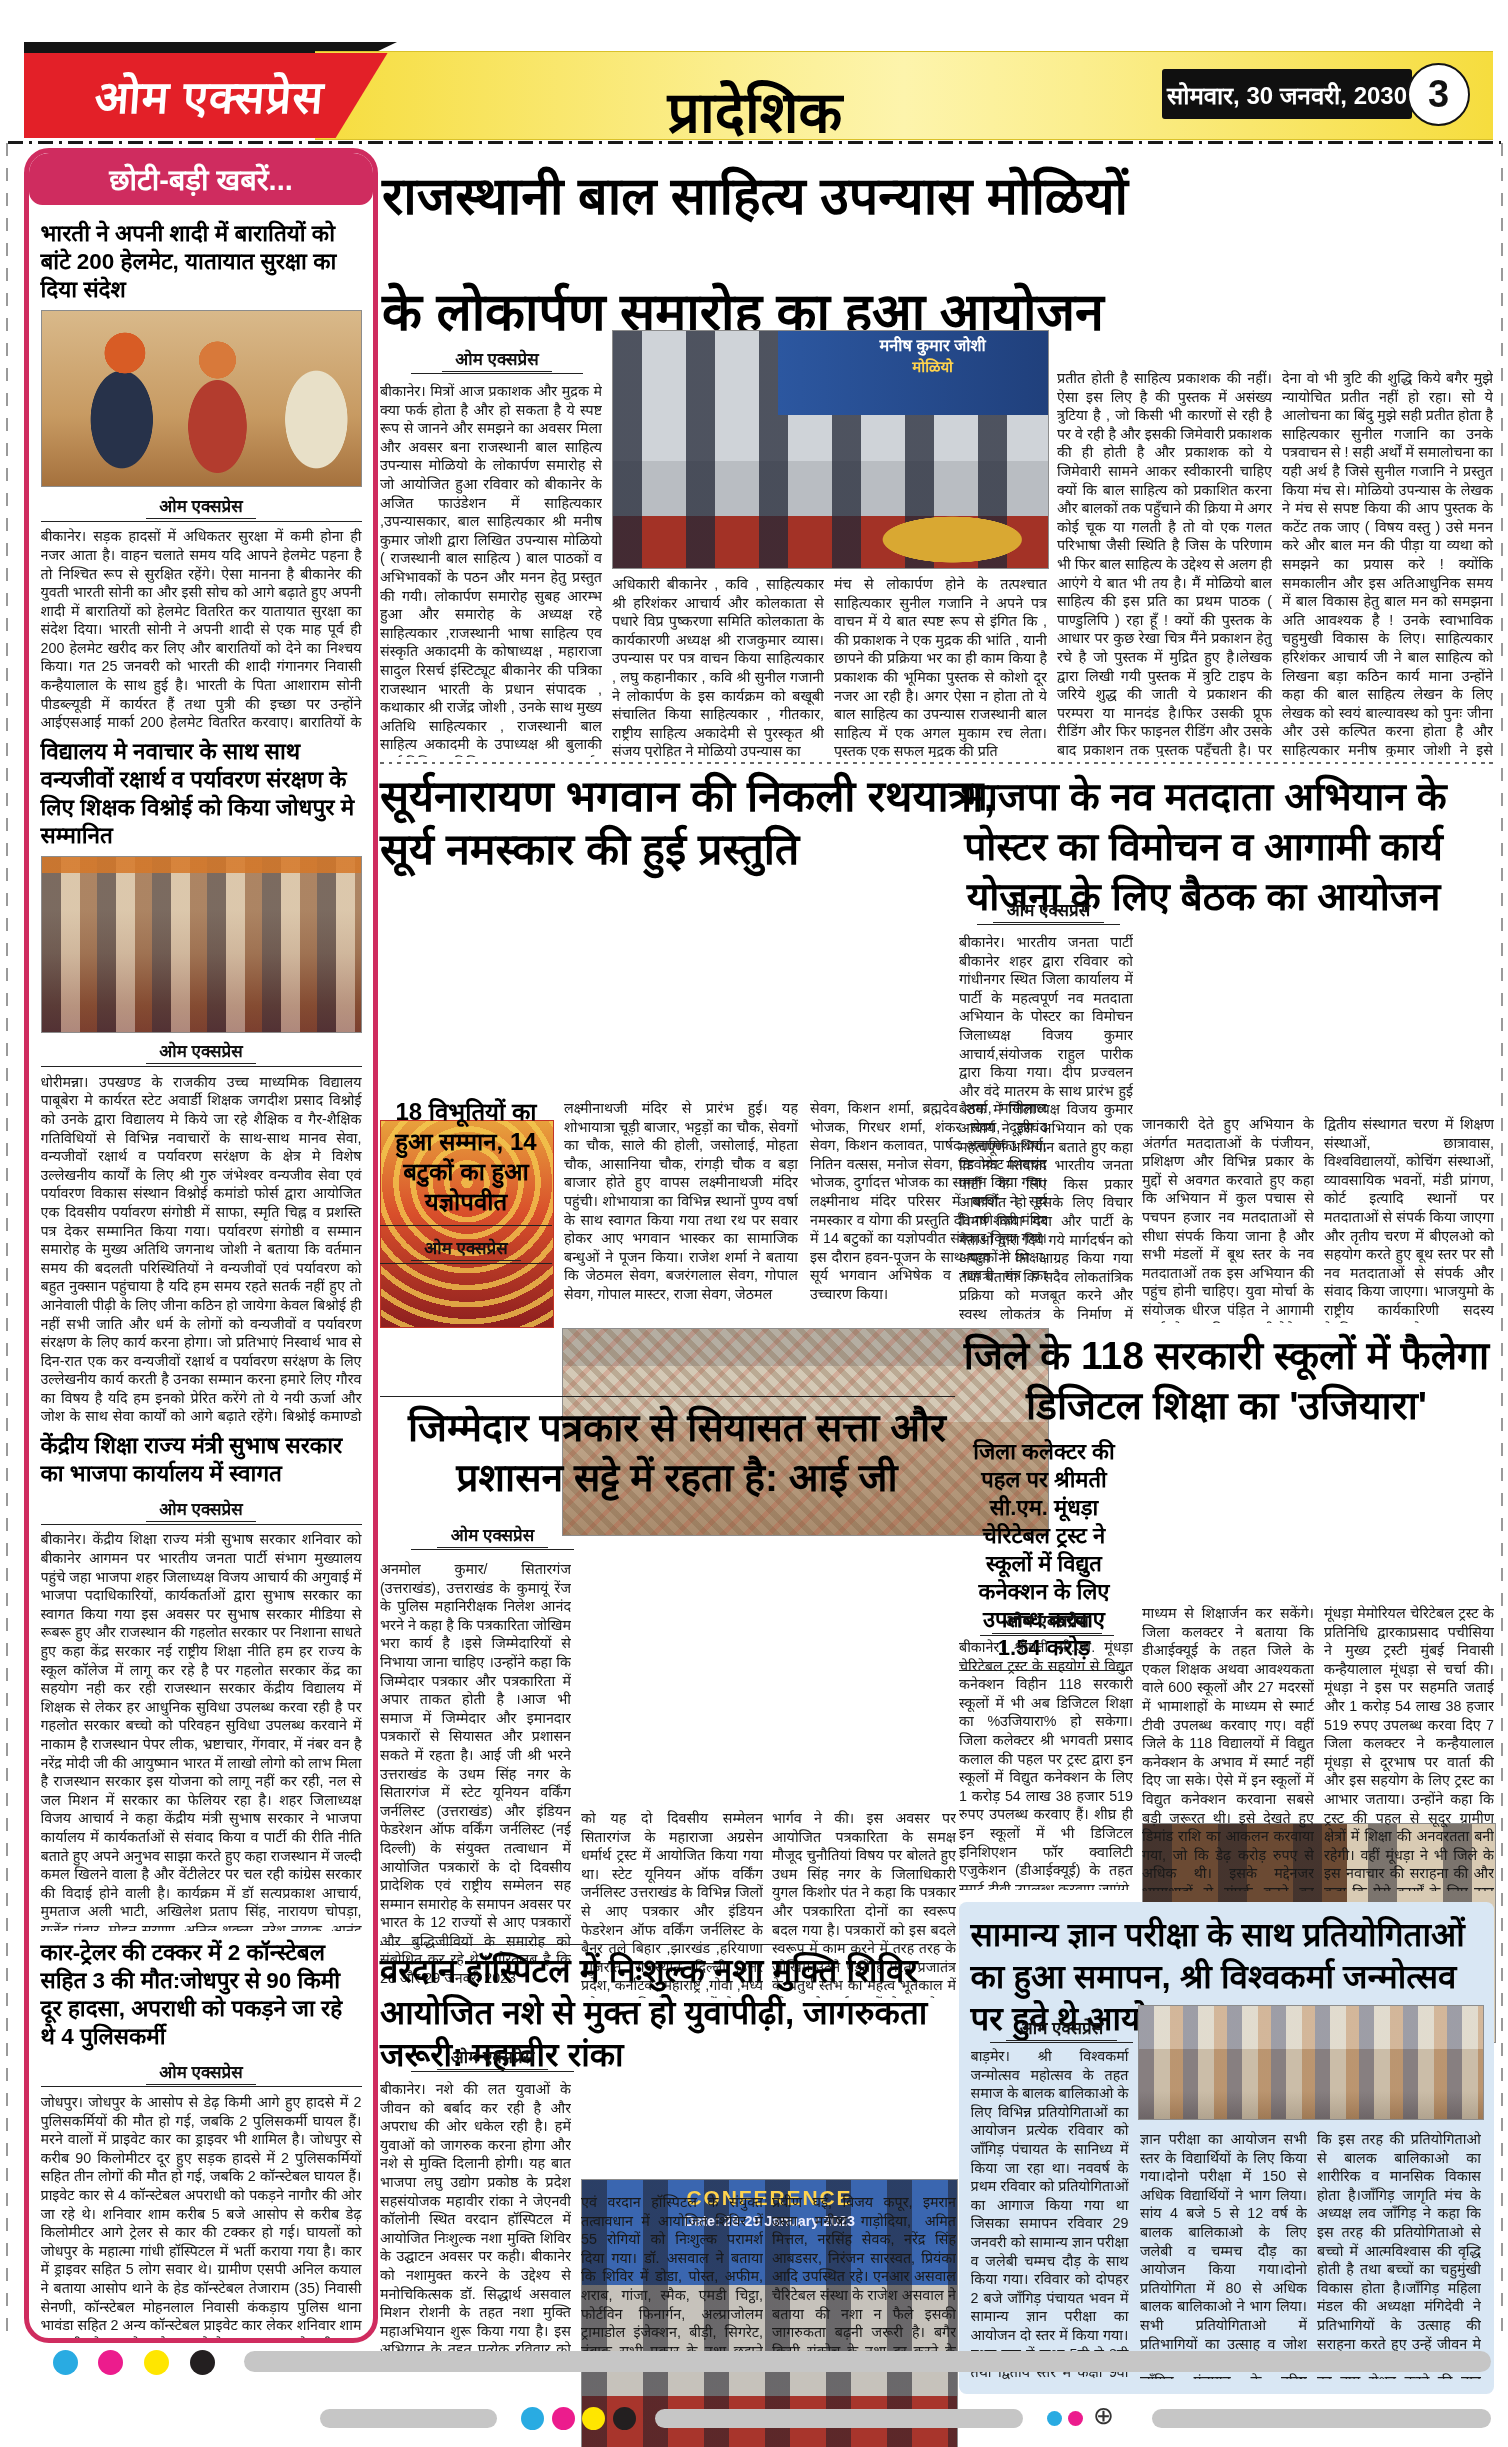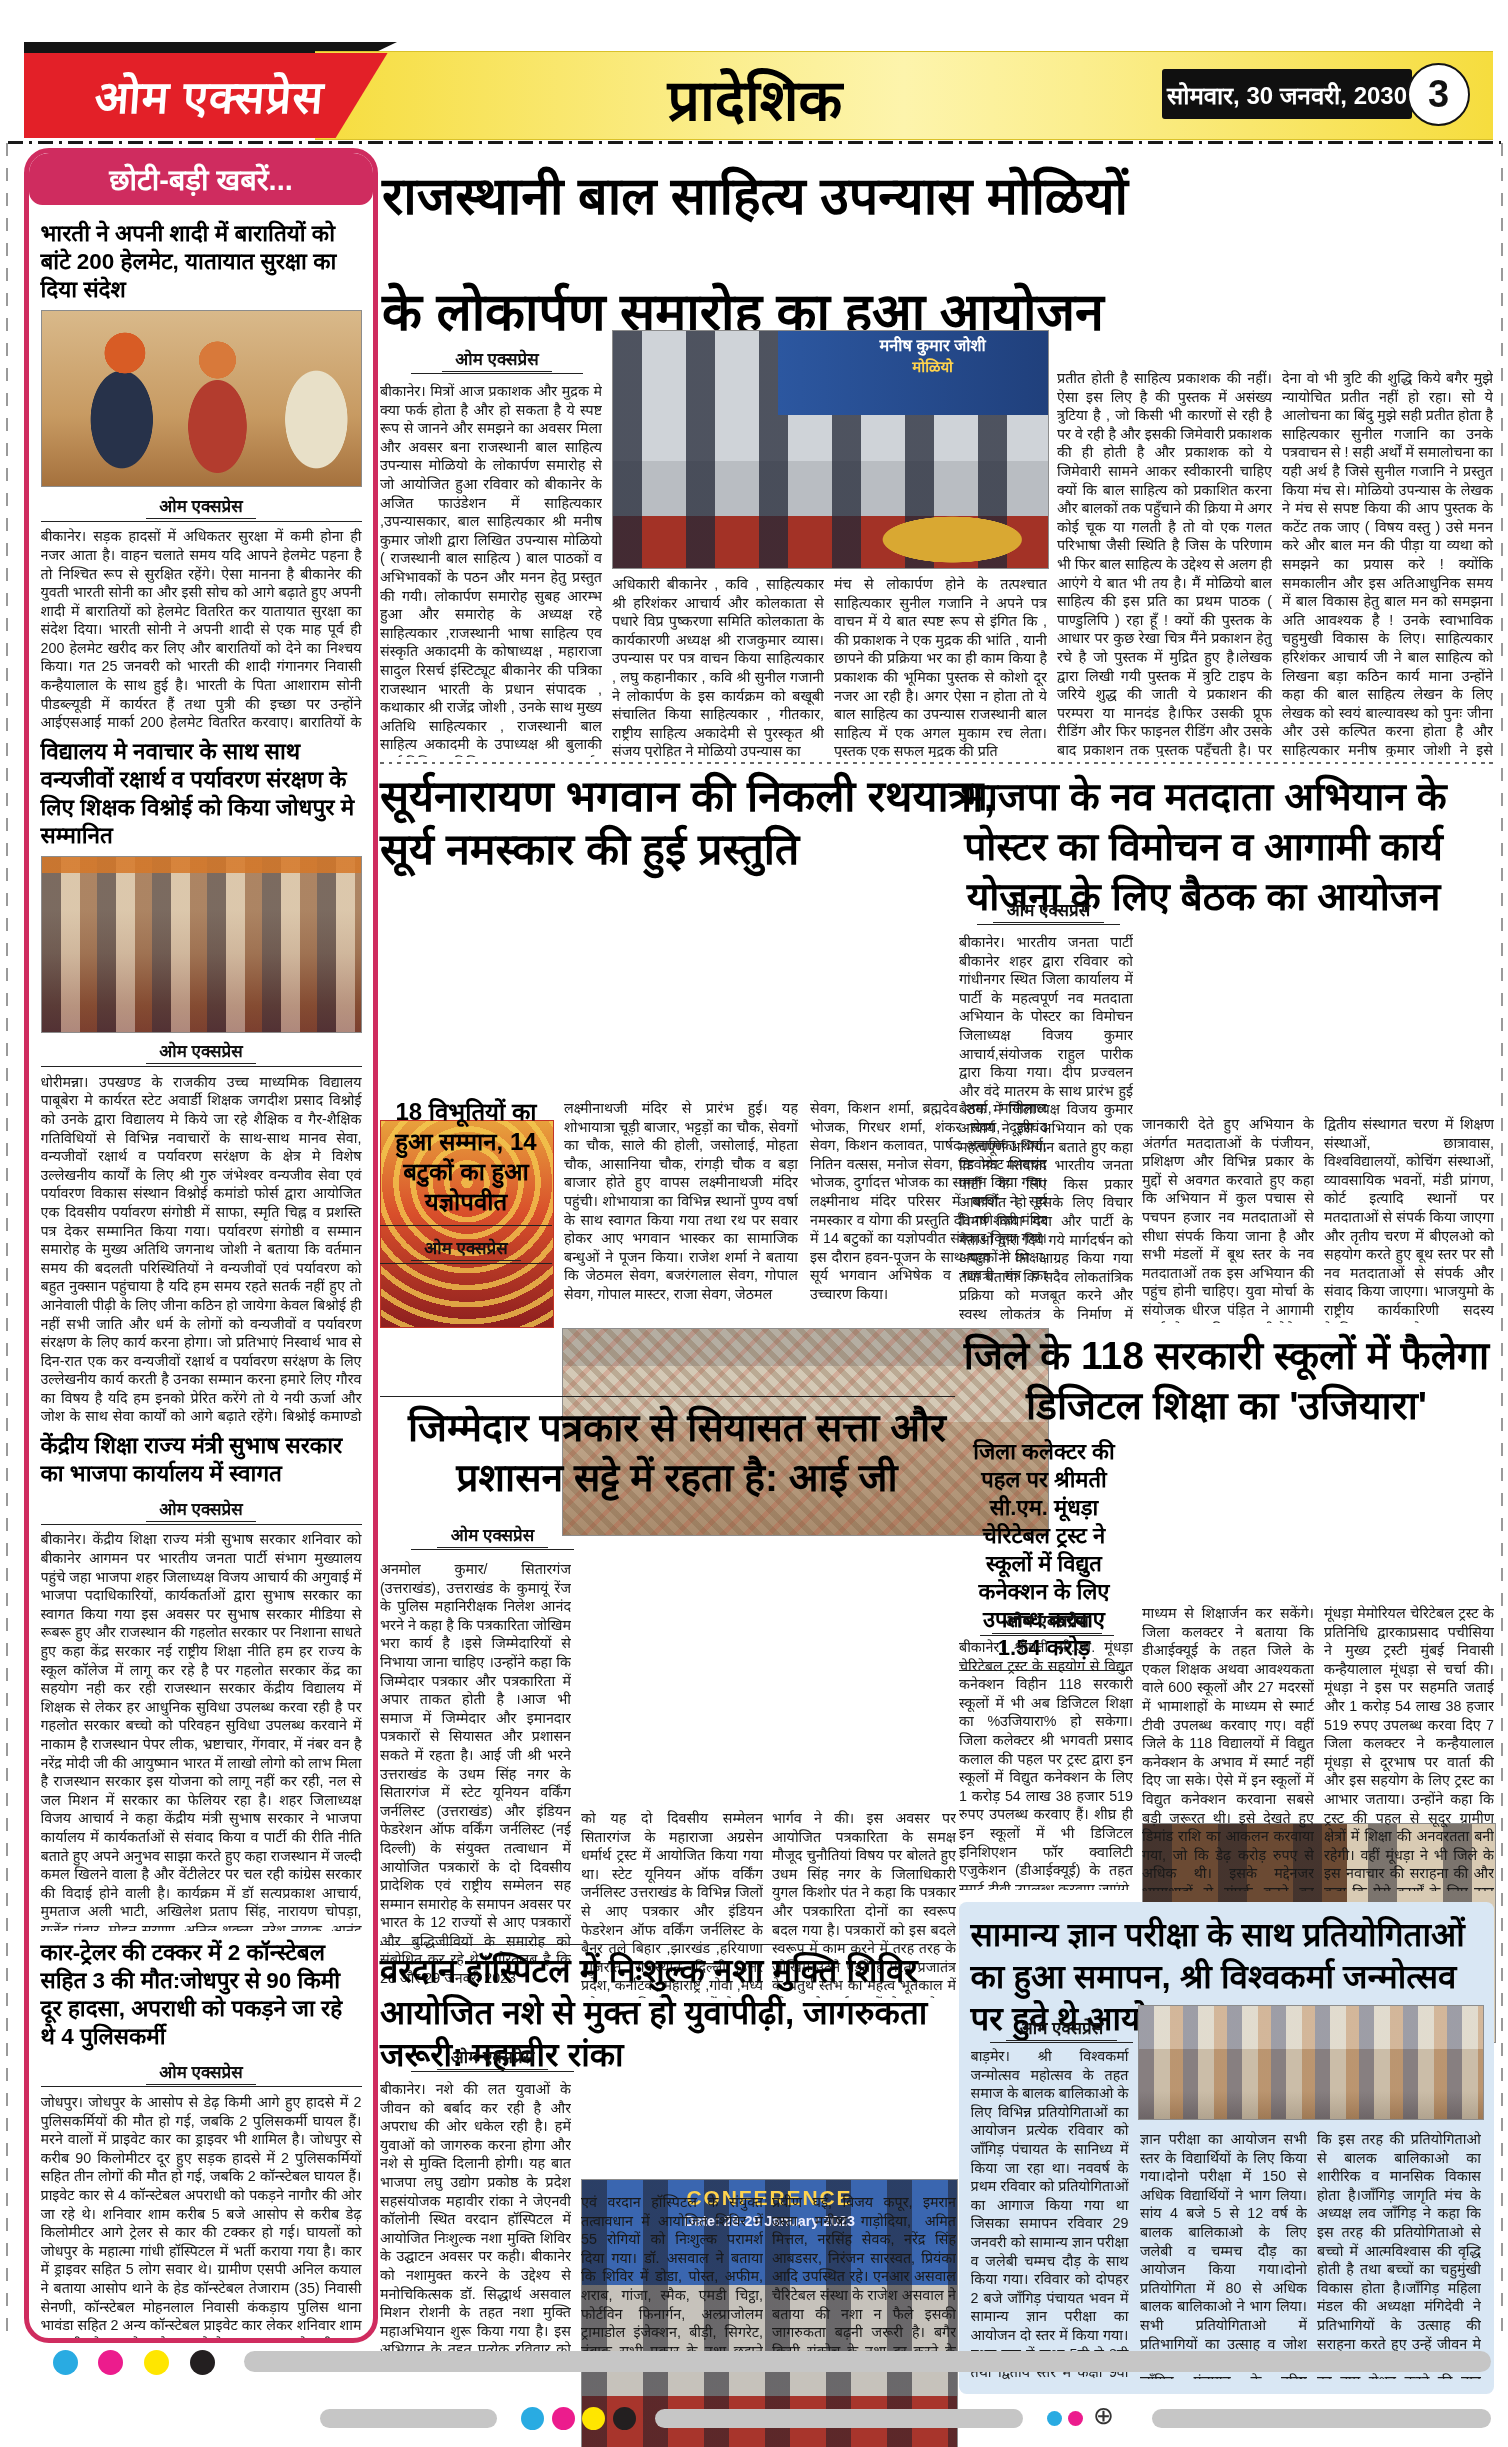--- a/index.html
+++ b/index.html
@@ -92,21 +92,21 @@
 <div class="page">
 
   <div class="abs vmark" style="left:5.7px;top:143px;height:2199px;"></div>
   <div class="abs vmark" style="left:1501px;top:143px;height:2199px;"></div>
 
   <div class="abs logo-black" style="left:24px;top:42px;width:373px;height:12.4px;"></div>
   <div class="abs band" style="left:315px;top:51px;width:1178px;height:87px;"></div>
   <div class="abs logo-red" style="left:24px;top:53px;width:371px;height:85px;">
     <span>ओम एक्सप्रेस</span>
   </div>
-  <div class="abs section-title" style="left:535px;top:59px;width:440px;">प्रादेशिक</div>
+  <div class="abs section-title" style="left:535px;top:71px;width:440px;">प्रादेशिक</div>
   <div class="abs date-box" style="left:1162px;top:69px;width:250px;height:50px;">
     <span>सोमवार, 30 जनवरी, 2030</span>
   </div>
   <div class="abs page-circle" style="left:1407px;top:63px;width:59px;height:59px;">
     <span>3</span>
   </div>
   <div class="abs dashline" style="left:7.6px;top:141px;width:1493px;"></div>
 
   <div class="abs sidebar" style="left:24px;top:148px;width:344px;height:2185px;">
     <div class="sidebar-pill">छोटी-बड़ी खबरें...</div>

